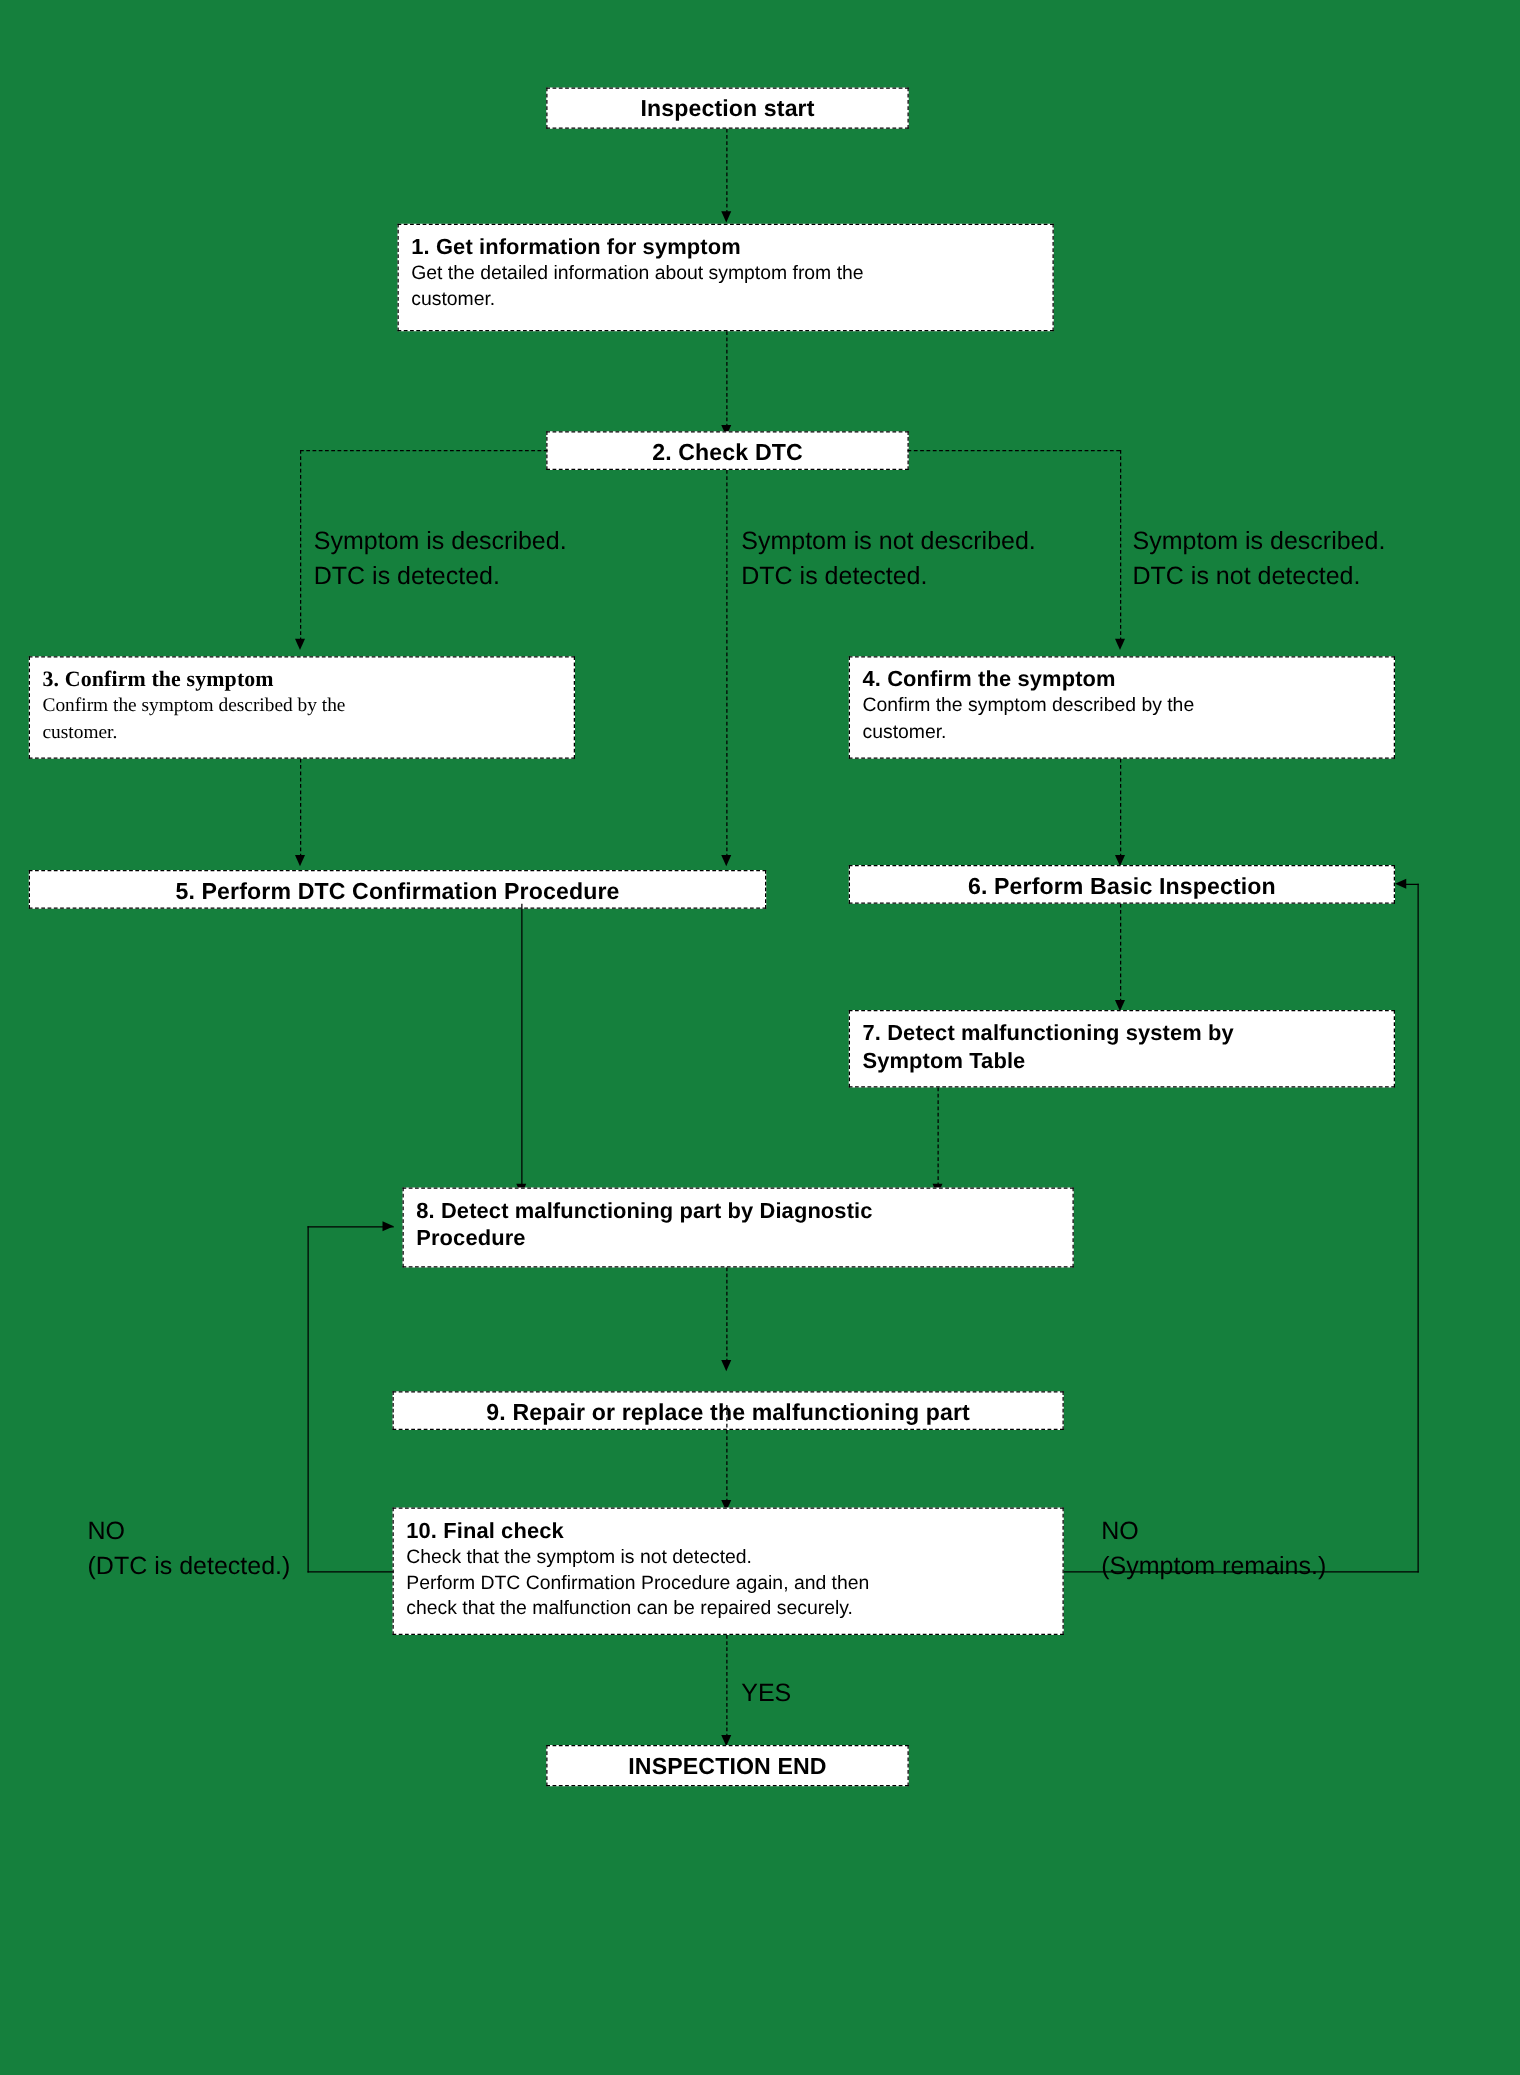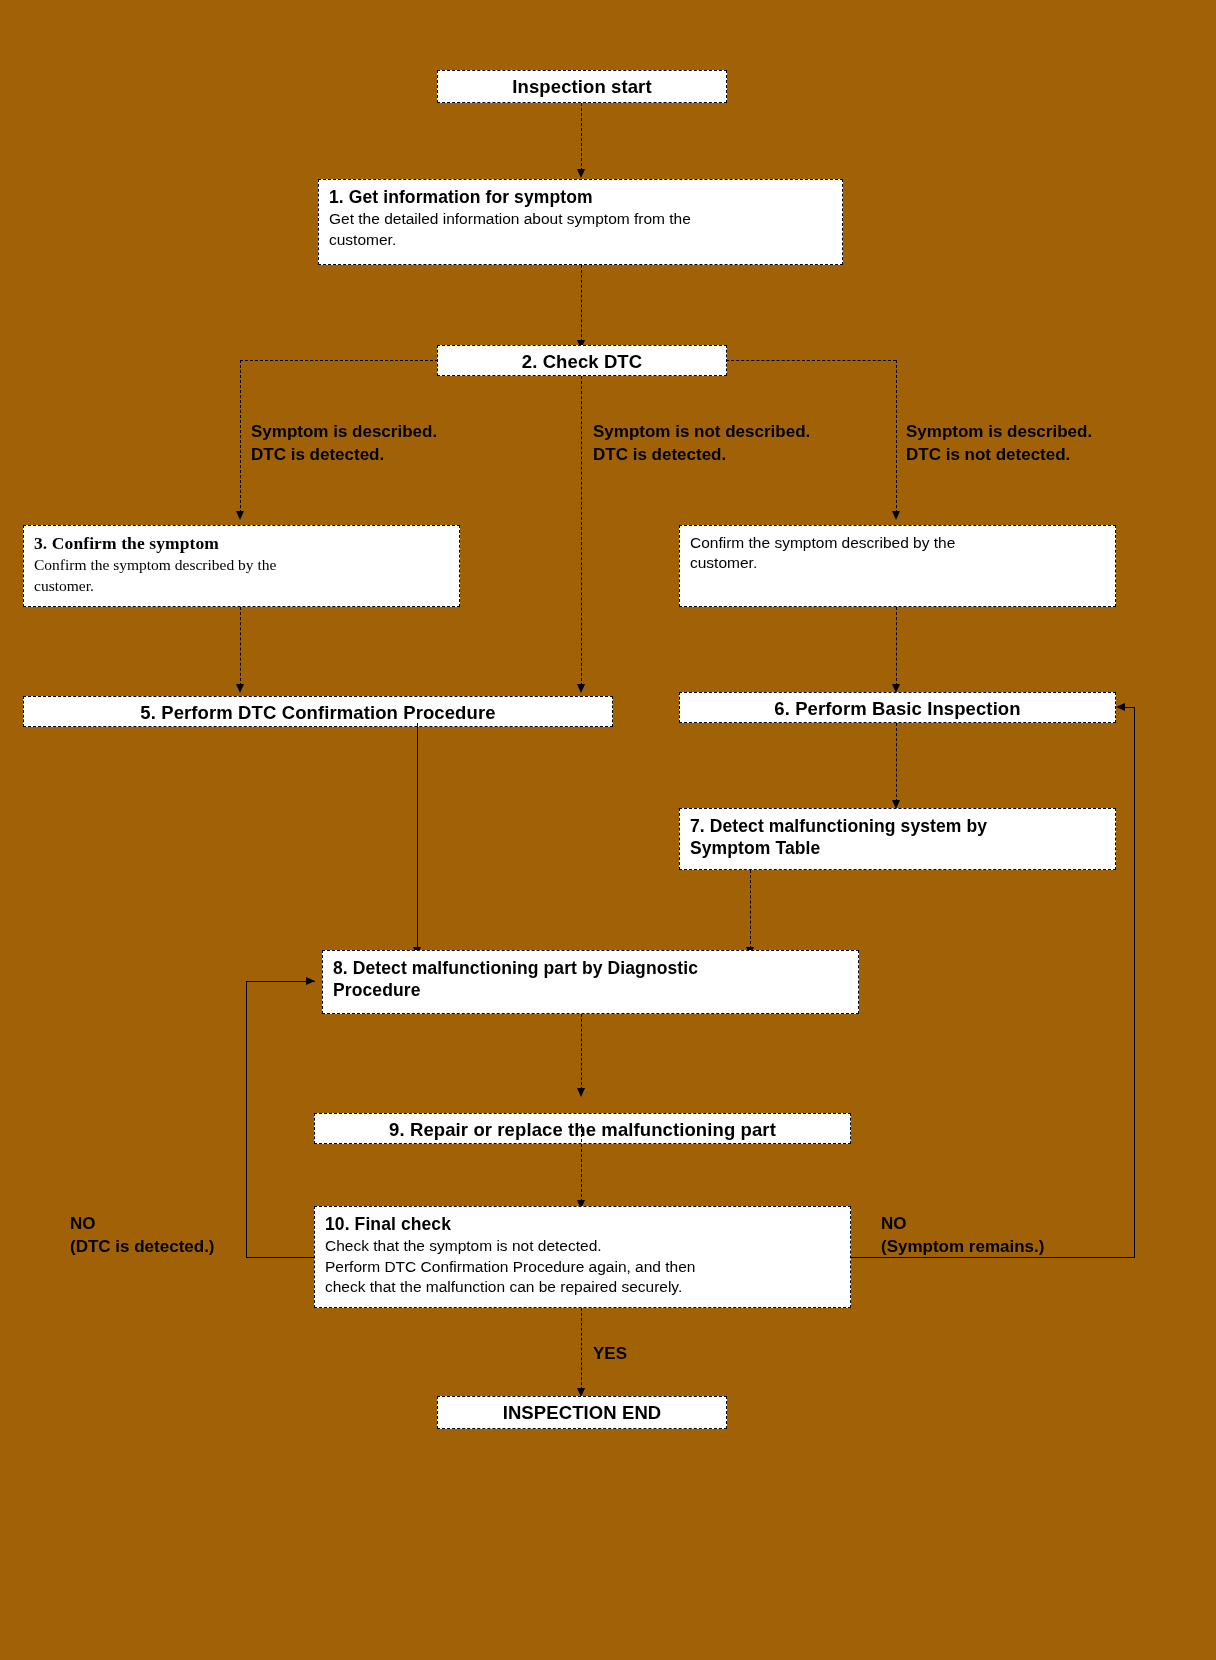--- a/index.html
+++ b/index.html
@@ -8,21 +8,21 @@
     background: #ffffff;
   }
   body {
     font-family: "Liberation Sans", sans-serif;
     color: #000000;
   }
   #page {
     position: relative;
     width: 1216px;
     height: 1660px;
-    background: #a16207;
+    background: #15803d;
     overflow: hidden;
   }
 
   
   .node {
     position: absolute;
     box-sizing: border-box;
     border: 1px dashed #000;
     background: #fff;
     padding: 6px 10px 8px 10px;
@@ -89,24 +89,23 @@
     width: 0;
     height: 0;
     border-top: 4px solid transparent;
     border-bottom: 4px solid transparent;
     border-left: 9px solid #000;
   }
 
   
   .edge-label {
     position: absolute;
-    font-size: 17px;
+    font-size: 20px;
     line-height: 1.38;
     white-space: pre-line;
-    font-weight: bold;
   }
 </style>
 </head>
 <body>
 
 <div id="page">
 
   <div class="node terminal center" style="left:437px; top:70px; width:290px; height:33px;">
     <div class="title">Inspection start</div>
   </div>
@@ -145,20 +144,21 @@
   <div class="edge-label" style="left:906px; top:420px; width:260px;">Symptom is described.
 DTC is not detected.</div>
 
   <div class="node" style="left:23px; top:525px; width:437px; height:82px;font-family:Liberation Serif, serif;">
     <div class="title">3. Confirm the symptom</div>
     <div class="body">Confirm the symptom described by the
 customer.</div>
   </div>
 
   <div class="node" style="left:679px; top:525px; width:437px; height:82px;">
+    <div class="title">4. Confirm the symptom</div>
     <div class="body">Confirm the symptom described by the
 customer.</div>
   </div>
 
   <div class="vline" style="left:240px; top:607px; height:79px;"></div>
   <div class="arrow-down" style="left:236px; top:684px;"></div>
 
   <div class="vline" style="left:896px; top:607px; height:79px;"></div>
   <div class="arrow-down" style="left:892px; top:684px;"></div>
 

